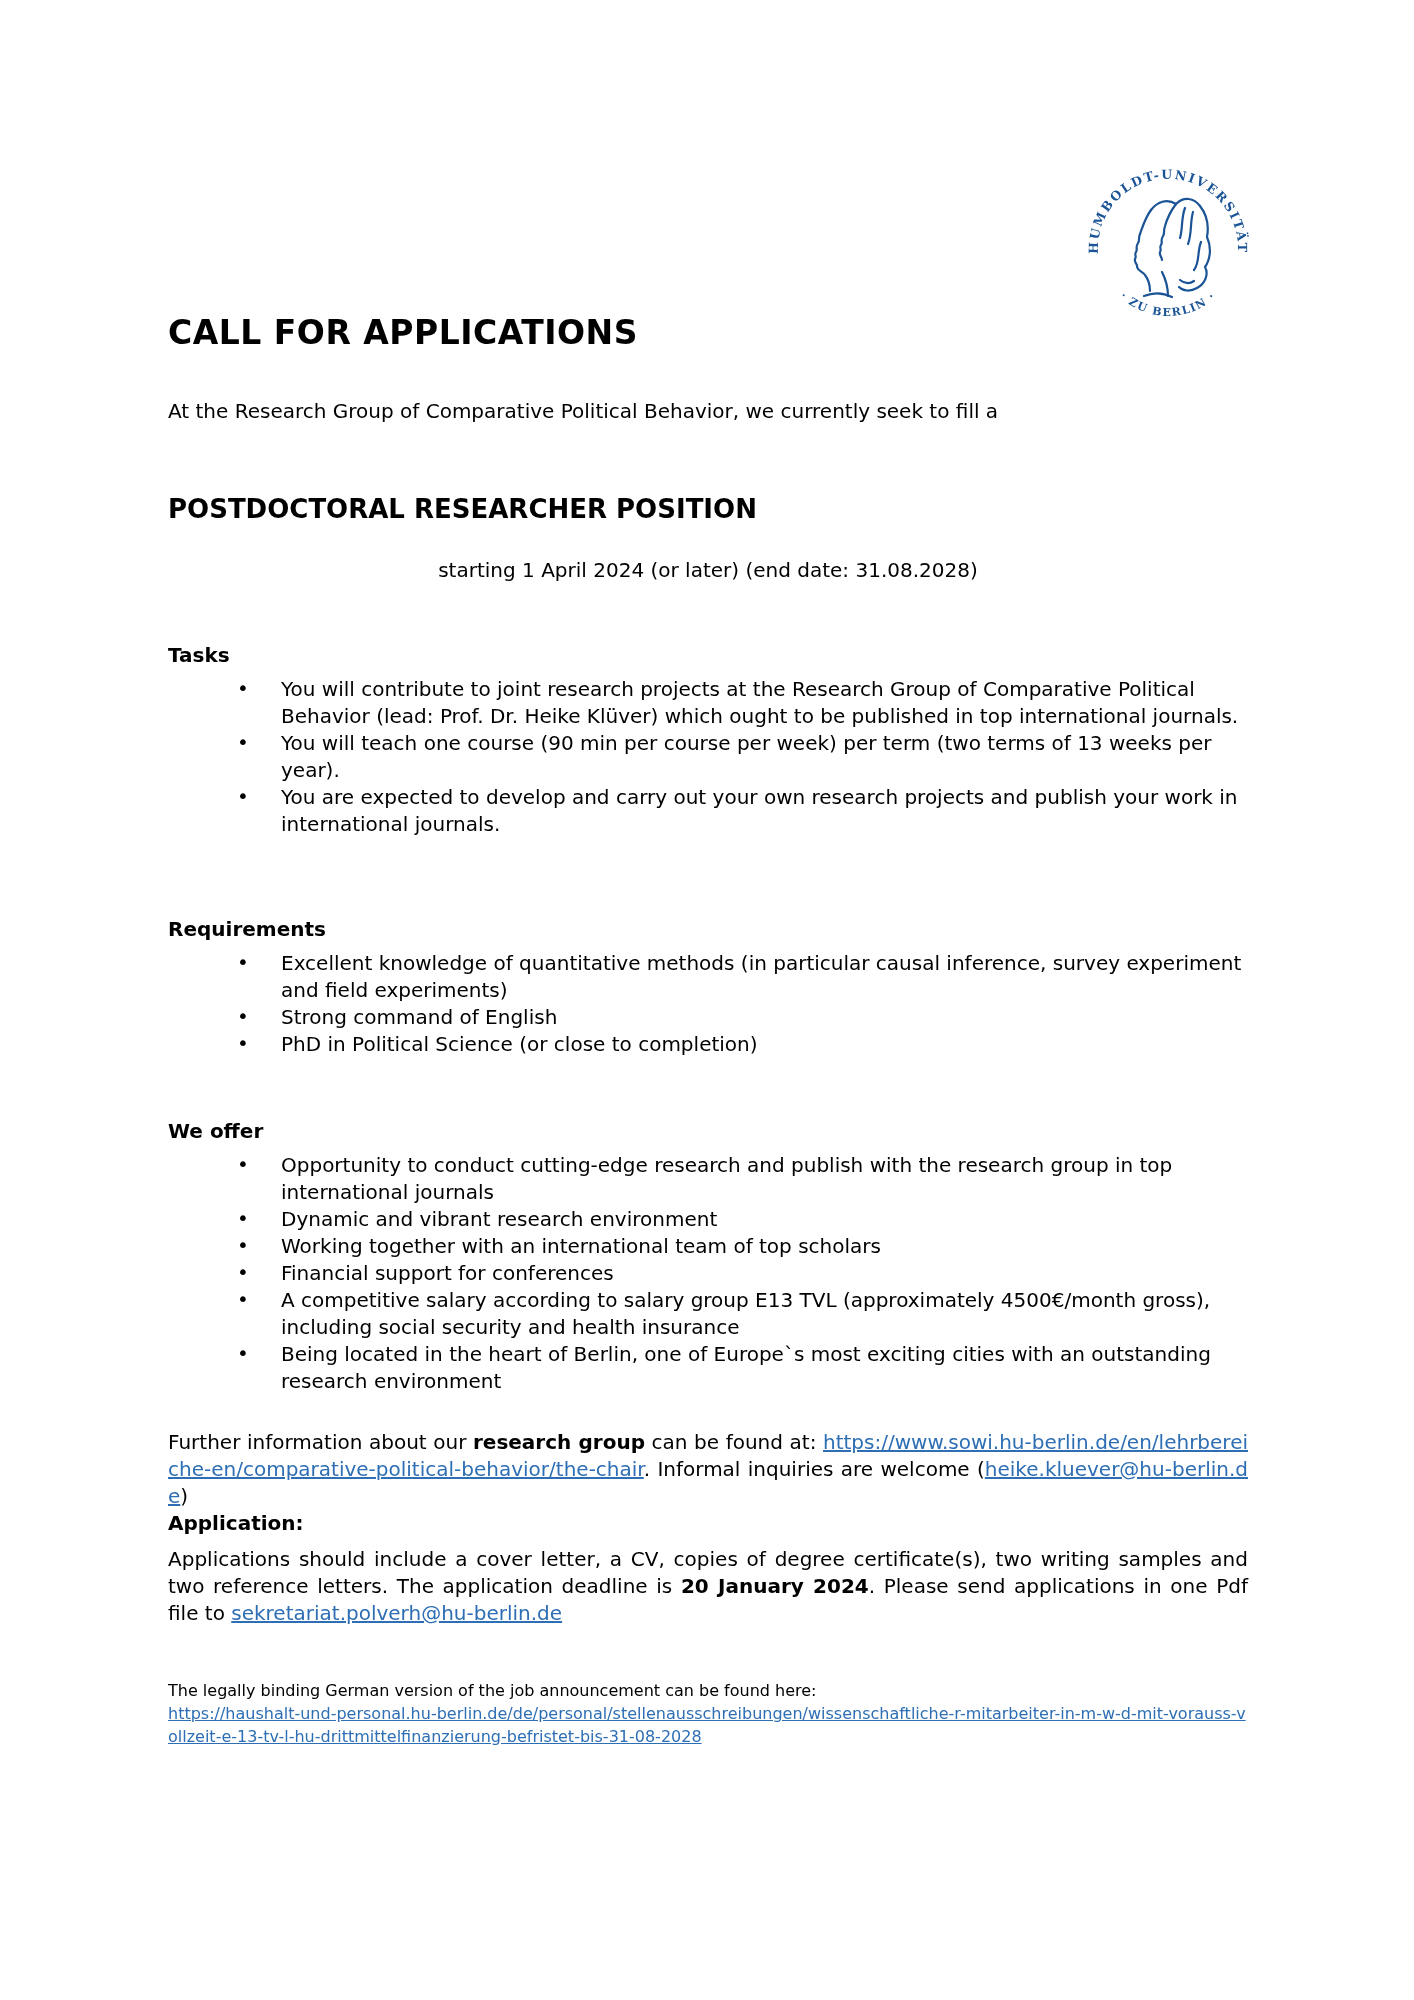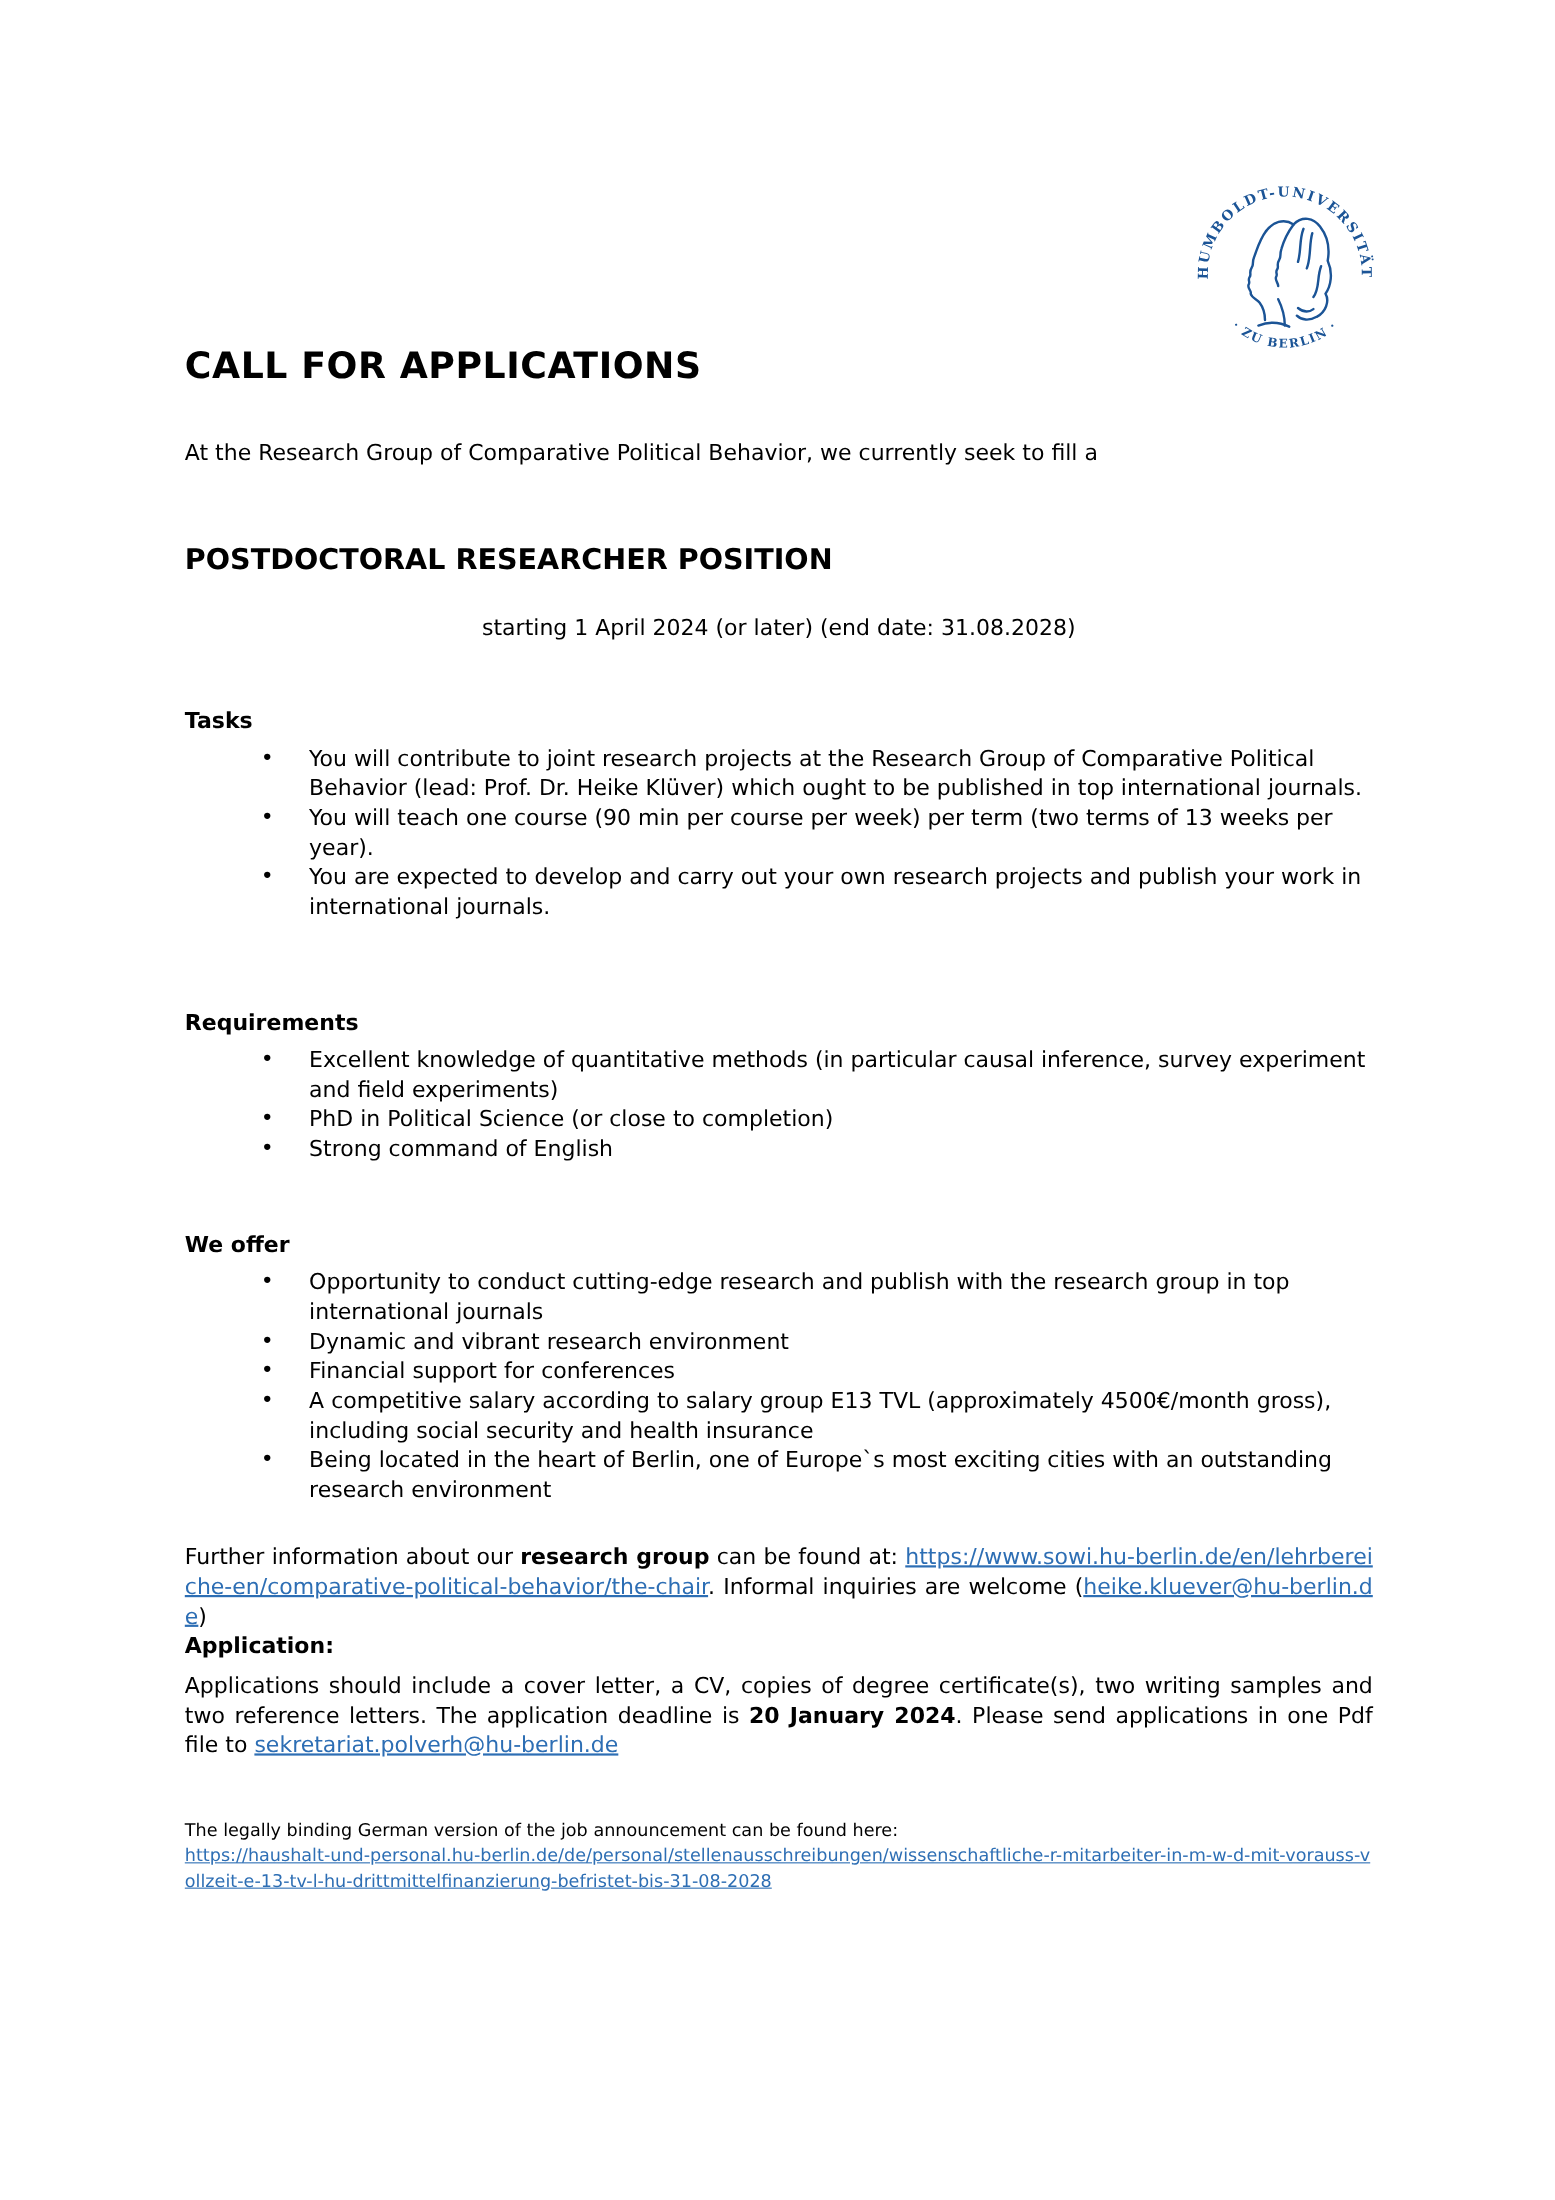--- a/index.html
+++ b/index.html
@@ -99,30 +99,31 @@
         <li>You will contribute to joint research projects at the Research Group of Comparative Political Behavior (lead: Prof. Dr. Heike Klüver) which ought to be published in top international journals.</li>
         <li>You will teach one course (90 min per course per week) per term (two terms of 13 weeks per year).</li>
         <li>You are expected to develop and carry out your own research projects and publish your work in international journals.</li>
       </ul>
     </div>
 
     <div class="section-req">
       <h3 class="sec">Requirements</h3>
       <ul class="bullets">
         <li>Excellent knowledge of quantitative methods (in particular causal inference, survey experiment and field experiments)</li>
+        <li>Strong command of English</li>
         <li>PhD in Political Science (or close to completion)</li>
-        <li>Strong command of English</li>
       </ul>
     </div>
 
     <div class="section-offer">
       <h3 class="sec">We offer</h3>
       <ul class="bullets">
         <li>Opportunity to conduct cutting-edge research and publish with the research group in top international journals</li>
         <li>Dynamic and vibrant research environment</li>
+        <li>Working together with an international team of top scholars</li>
         <li>Financial support for conferences</li>
         <li>A competitive salary according to salary group E13 TVL (approximately 4500€/month gross), including social security and health insurance</li>
         <li>Being located in the heart of Berlin, one of Europe`s most exciting cities with an outstanding research environment</li>
       </ul>
     </div>
 
     <p class="para"><span>Further information about our </span><b>research group</b><span> can be found at: </span><a class="link">https://www.sowi.hu-berlin.de/en/lehrbereiche-en/comparative-political-behavior/the-chair</a><span>. Informal inquiries are welcome (</span><a class="link">heike.kluever@hu-berlin.de</a><span>)</span></p>
 
     <h3 class="sec app-heading">Application:</h3>
     <p class="para app-para"><span>Applications should include a cover letter, a CV, copies of degree certificate(s), two writing samples and two reference letters. The application deadline is </span><b>20 January 2024</b><span>. Please send applications in one Pdf file to </span><a class="link">sekretariat.polverh@hu-berlin.de</a></p>

